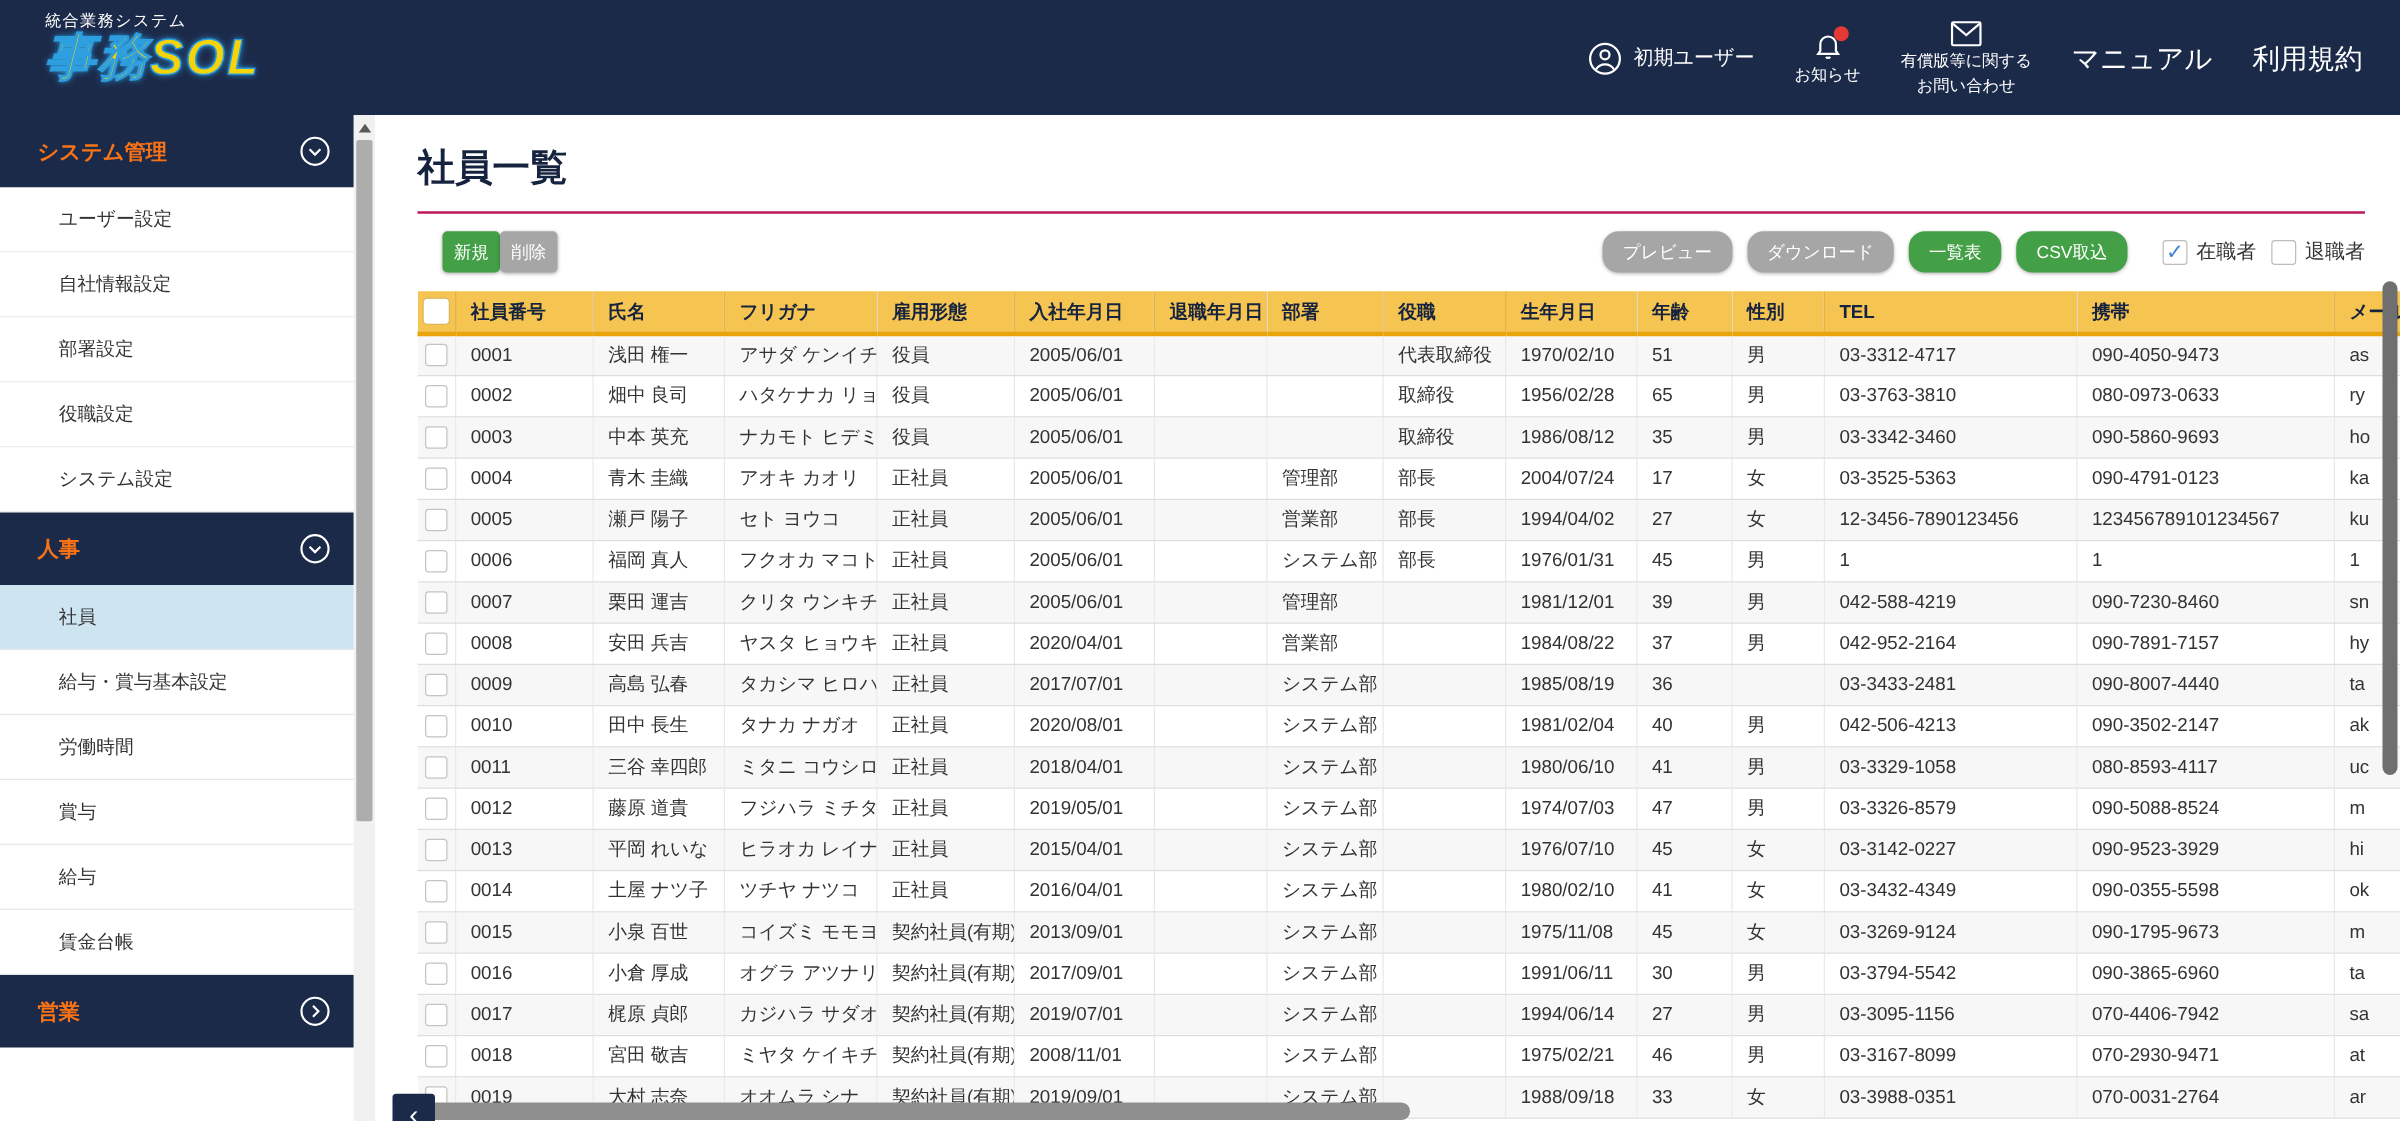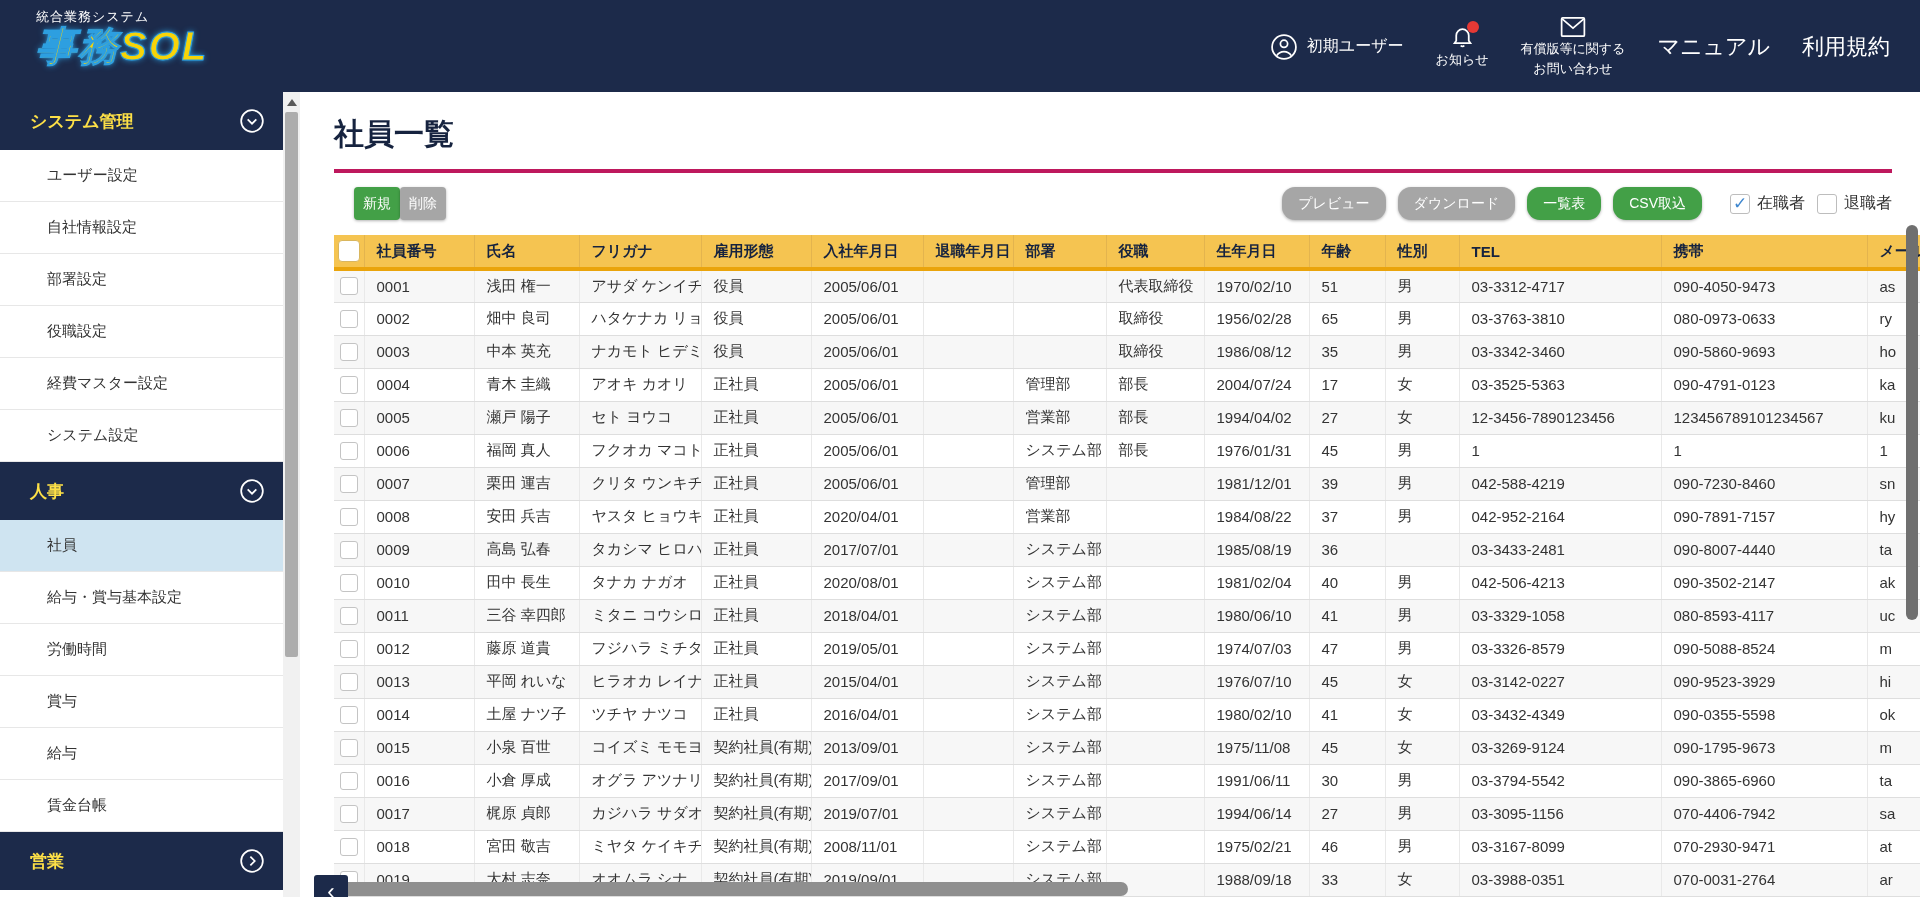--- a/index.html
+++ b/index.html
@@ -21,36 +21,36 @@
 .icon-svg{display:block;}
 .nav-stack{display:flex;flex-direction:column;align-items:center;gap:3px;cursor:pointer;}
 .nav-stack .nav-small{font-size:13px;line-height:1.25;text-align:center;white-space:nowrap;}
 .bell-wrap{position:relative;}
 .badge-dot{position:absolute;top:-3px;right:-4px;width:12px;height:12px;border-radius:50%;background:var(--badge);}
 .nav-link{font-size:22px;color:#fff;text-decoration:none;cursor:pointer;white-space:nowrap;}
 
 
 .body-row{display:flex;height:825px;}
 .sidebar{width:283px;background:#fff;flex:none;}
-.side-section{height:58px;background:var(--navy);color:#fde047;font-size:17px;font-weight:bold;display:flex;align-items:center;justify-content:space-between;padding:0 18px 0 30px;cursor:pointer;}
+.side-section{height:58px;background:var(--navy);color:#f97316;font-size:17px;font-weight:bold;display:flex;align-items:center;justify-content:space-between;padding:0 18px 0 30px;cursor:pointer;}
 .side-item{height:52px;display:flex;align-items:center;padding-left:47px;font-size:15px;color:#333;background:#fff;border-bottom:1px solid #e7e7e7;cursor:pointer;}
 .side-item.active{background:var(--active-blue);}
 
 
 .side-scrollbar{width:17px;background:#f1f1f1;flex:none;position:relative;}
 .sb-arrow{position:absolute;left:0;width:17px;height:16px;display:flex;align-items:center;justify-content:center;}
 .sb-arrow.up{top:2px;}
 .sb-arrow.down{bottom:2px;}
 .tri-up{width:0;height:0;border-left:5px solid transparent;border-right:5px solid transparent;border-bottom:7px solid #5a5a5a;}
 .tri-down{width:0;height:0;border-left:5px solid transparent;border-right:5px solid transparent;border-top:7px solid #5a5a5a;}
 .sb-thumb{position:absolute;left:2px;top:20px;width:13px;height:545px;background:#adadad;border-radius:2px;}
 
 
 .main{flex:1;position:relative;padding:16px 0 0 34px;overflow:hidden;background:#fff;}
-.page-title{font-size:30px;font-weight:bold;color:#16233f;margin:6px 28px 0 0;padding-bottom:14px;border-bottom:4px solid #be185d;}
+.page-title{font-size:30px;font-weight:bold;color:#16233f;margin:6px 28px 0 0;padding-bottom:14px;border-bottom:2px solid #be185d;}
 .toolbar{display:flex;justify-content:space-between;align-items:center;margin:14px 28px 0 0;}
 .tb-left{display:flex;gap:0;align-items:center;margin-left:20px;}
 .tb-right{display:flex;gap:12px;align-items:center;}
 .btn{height:33px;border:none;border-radius:4px;color:#fff;font-size:14px;cursor:pointer;box-shadow:0 1px 3px rgba(0,0,0,.3);white-space:nowrap;}
 .btn.green{background:var(--green);}
 .btn.gray{background:var(--gray-btn);}
 .btn.pad-s{padding:0 9px;}
 .btn.pad-m{padding:0 16px;border-radius:13px;}
 .chk-label{display:flex;align-items:center;gap:7px;font-size:16px;color:#333;cursor:pointer;}
 .chk-label.first{margin-left:16px;}
@@ -119,21 +119,20 @@
         <span>システム管理</span>
         <svg width="26" height="26" viewBox="0 0 24 24" fill="none" stroke="#fff" stroke-width="1.6">
           <circle cx="12" cy="12" r="10"></circle>
           <polyline points="8,10.5 12,14.5 16,10.5"></polyline>
         </svg>
       </div>
       <div class="side-item">ユーザー設定</div>
       <div class="side-item">自社情報設定</div>
       <div class="side-item">部署設定</div>
       <div class="side-item">役職設定</div>
-      <div class="side-item">経費マスター設定</div>
       <div class="side-item">システム設定</div>
       <div class="side-section">
         <span>人事</span>
         <svg width="26" height="26" viewBox="0 0 24 24" fill="none" stroke="#fff" stroke-width="1.6">
           <circle cx="12" cy="12" r="10"></circle>
           <polyline points="8,10.5 12,14.5 16,10.5"></polyline>
         </svg>
       </div>
       <div class="side-item active">社員</div>
       <div class="side-item">給与・賞与基本設定</div>

